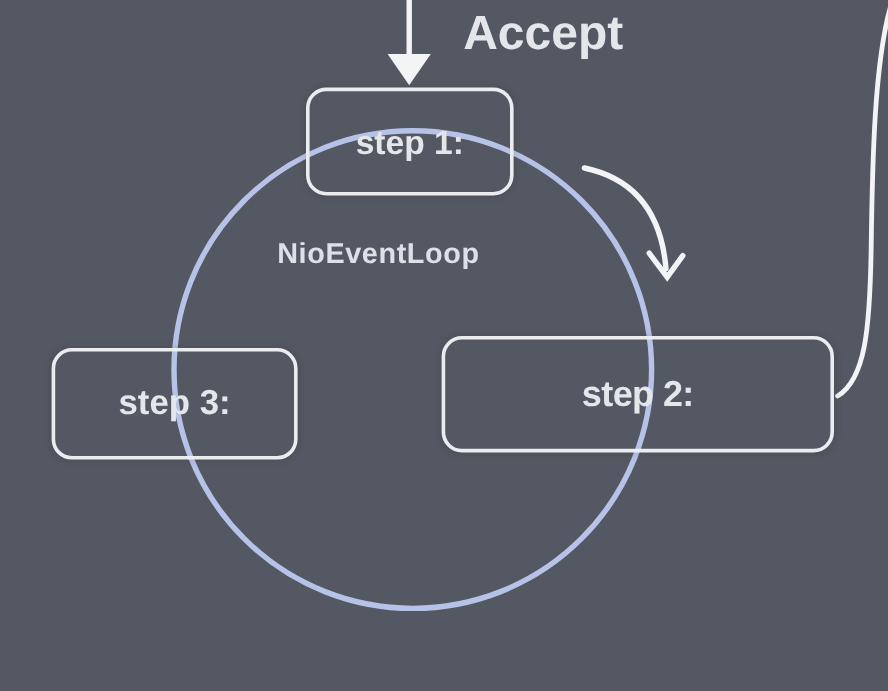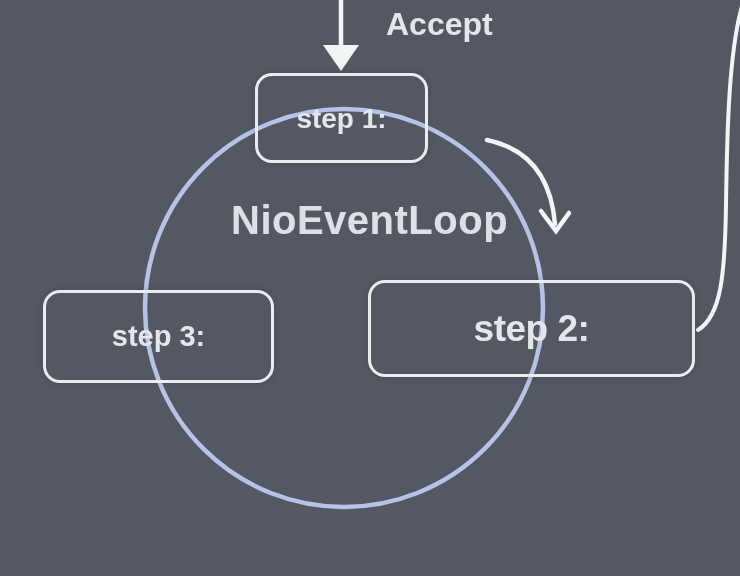--- a/index.html
+++ b/index.html
@@ -30,26 +30,26 @@
     border-radius:17px;
     display:flex;flex-direction:column;
     align-items:center;justify-content:center;
     color:var(--text);
     font-weight:600;
     text-align:center;
     box-shadow:0 0 7px rgba(0,0,0,0.15);
   }
   .node .line{line-height:35px;white-space:nowrap;}
   .node-step1{left:255px;top:73px;width:173px;height:90px;font-size:28px;}
-  .node-step2{left:368px;top:280px;width:327px;height:97px;font-size:37px;letter-spacing:-0.5px;}
-  .node-step3{left:43px;top:290px;width:231px;height:93px;font-size:29px;}
+  .node-step2{left:368px;top:280px;width:327px;height:97px;font-size:30px;letter-spacing:-0.5px;}
+  .node-step3{left:43px;top:290px;width:205px;height:93px;font-size:29px;}
 
   .label{position:absolute;color:var(--text);font-weight:600;white-space:nowrap;}
-  .label-accept{left:386px;top:6px;font-size:32px;}
-  .label-title{left:231px;top:198px;font-size:40px;color:#dde0e6;letter-spacing:0.5px;}
+  .label-accept{left:386px;top:6px;font-size:40px;}
+  .label-title{left:231px;top:198px;font-size:24px;color:#dde0e6;letter-spacing:0.5px;}
 </style>
 </head>
 <body>
 
 <div class="stage">
 
   <svg class="artwork" viewBox="0 0 740 576" aria-hidden="true">
 
     <circle cx="344" cy="308" r="199" class="circle-stroke"></circle>
 

